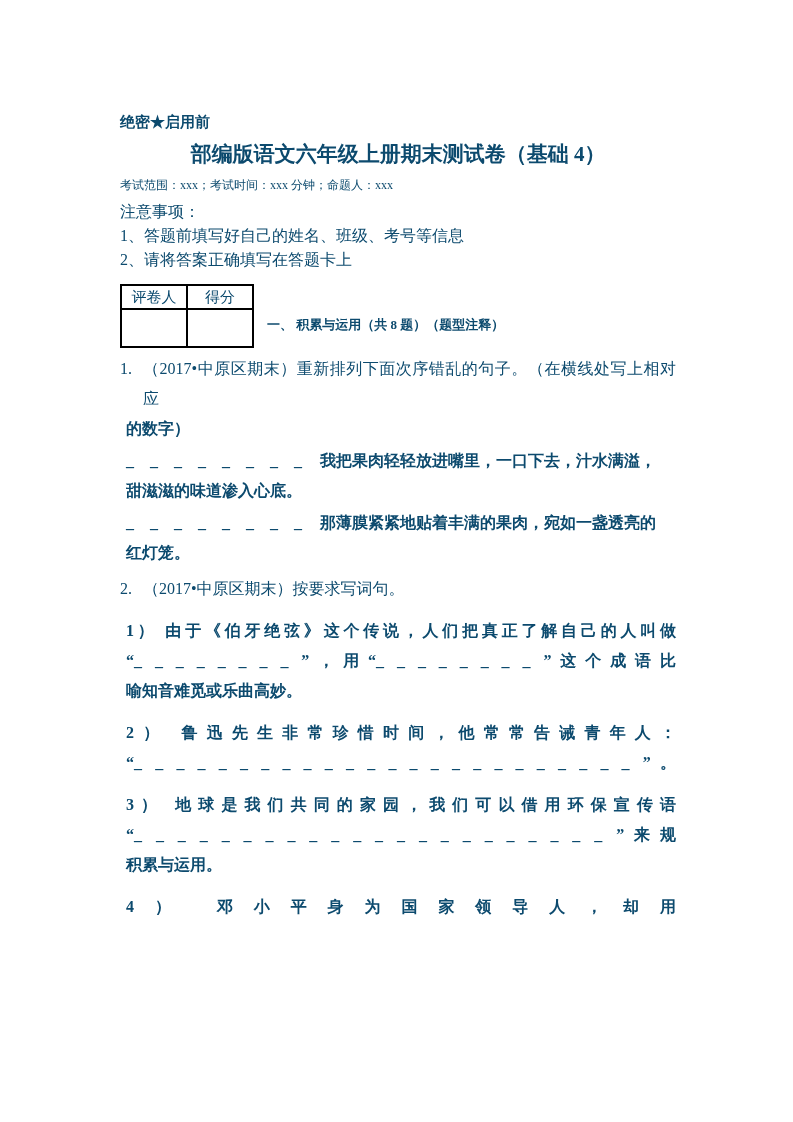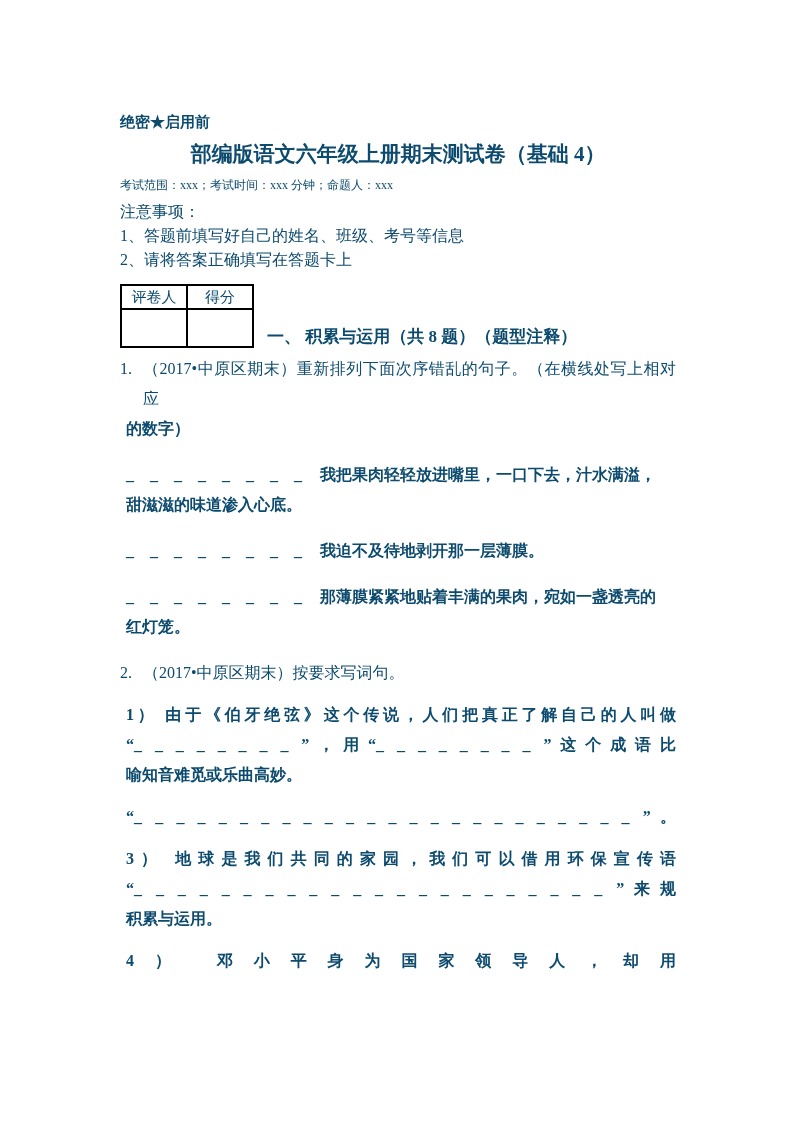--- a/index.html
+++ b/index.html
@@ -42,42 +42,42 @@
   }
   .notice-heading, .notice {
     font-size: 16px;
     line-height: 24px;
   }
   .notice-heading { margin-top: 4px; }
 
   .score-row {
     margin-top: 12px;
     display: flex;
-    align-items: flex-end;
+    align-items: center;
   }
   .score-table {
     border-collapse: collapse;
     flex: 0 0 auto;
   }
   .score-table td {
     border: 2px solid #000;
     width: 64px;
     text-align: center;
     font-size: 15px;
     padding: 0;
     height: 22px;
     line-height: 22px;
   }
   .score-table tr.fill-row td {
     height: 36px;
   }
   .section-heading {
     margin-left: 13px;
     margin-top: 18px;
-    font-size: 17px;
+    font-size: 13px;
     font-weight: 700;
     white-space: nowrap;
   }
 
   .q {
     margin-top: 6px;
     font-size: 16px;
   }
   .q-head {
     display: flex;
@@ -89,21 +89,21 @@
   }
   .line {
     line-height: 30px;
     text-align: justify;
   }
   .q-head .line { flex: 1 1 auto; }
   .q-body {
     margin-left: 6px;
     font-weight: bold;
   }
-  .item { margin-top: 16px; }
+  .item { margin-top: 2px; }
   .item:first-of-type { margin-top: 8px; }
   .sub { margin-top: 12px; }
   .stretch {
     text-align: justify;
     text-align-last: justify;
   }
   .blank {
     letter-spacing: 6px;
     margin-right: 12px;
     white-space: nowrap;
@@ -150,25 +150,20 @@
         <div class="line">的数字）</div>
 
         <div class="item">
           <div class="line">
             <span class="blank">_ _ _ _ _ _ _ _</span><span>我把果肉轻轻放进嘴里，一口下去，汁水满溢，</span>
           </div>
           <div class="line">甜滋滋的味道渗入心底。</div>
         </div>
 
 
-        <div class="item">
-          <div class="line">
-            <span class="blank">_ _ _ _ _ _ _ _</span><span>我迫不及待地剥开那一层薄膜。</span>
-          </div>
-        </div>
 
         <div class="item">
           <div class="line">
             <span class="blank">_ _ _ _ _ _ _ _</span><span>那薄膜紧紧地贴着丰满的果肉，宛如一盏透亮的</span>
           </div>
           <div class="line">红灯笼。</div>
         </div>
 
         <div class="item">
         </div>
@@ -182,20 +177,21 @@
       </div>
       <div class="q-body">
 
         <div class="sub">
           <div class="line stretch">1） 由于《伯牙绝弦》这个传说，人们把真正了解自己的人叫做</div>
           <div class="line stretch">“_ _ _ _ _ _ _ _ ”，用“_ _ _ _ _ _ _ _ ”这个成语比</div>
           <div class="line">喻知音难觅或乐曲高妙。</div>
         </div>
 
         <div class="sub">
+          <div class="line stretch">2） 鲁迅先生非常珍惜时间，他常常告诫青年人：</div>
           <div class="line stretch">“_ _ _ _ _ _ _ _ _ _ _ _ _ _ _ _ _ _ _ _ _ _ _ _ ”。</div>
         </div>
 
         <div class="sub">
           <div class="line stretch">3） 地球是我们共同的家园，我们可以借用环保宣传语</div>
           <div class="line stretch">“_ _ _ _ _ _ _ _ _ _ _ _ _ _ _ _ _ _ _ _ _ _ ”来规</div>
           <div class="line">积累与运用。</div>
         </div>
 
         <div class="sub">

